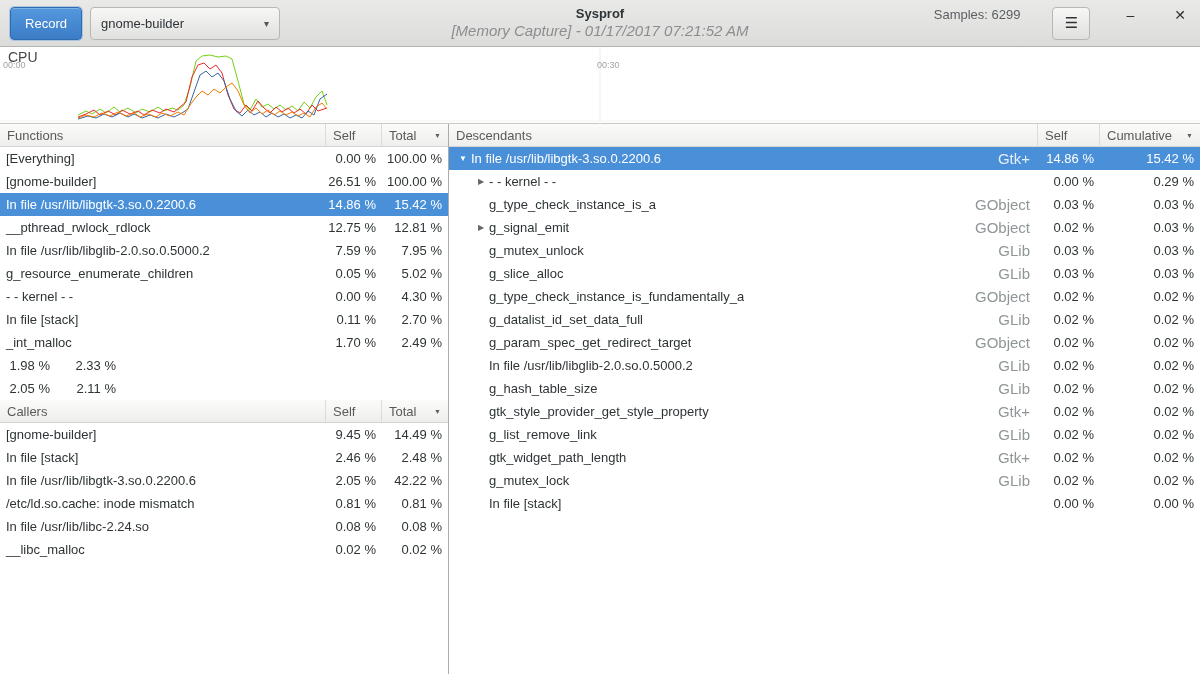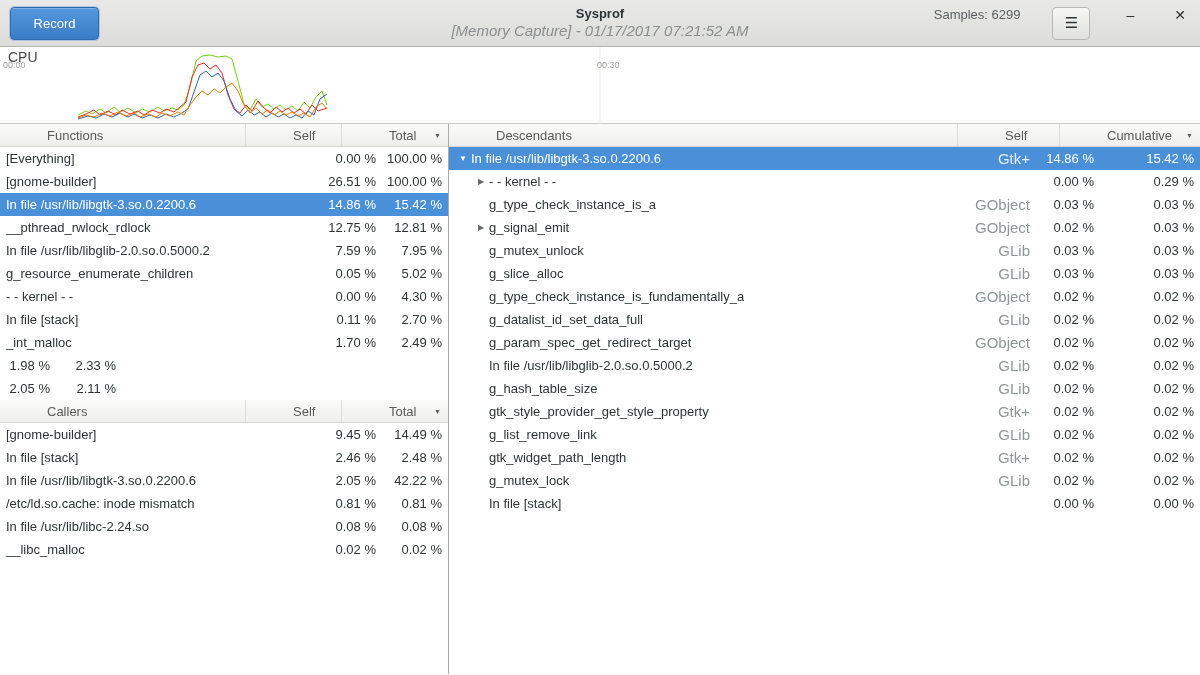--- a/index.html
+++ b/index.html
@@ -15,21 +15,21 @@
     padding: 0 10px; gap: 8px;
     background: linear-gradient(to bottom, #e9e9e8, #dcdcdb);
     border-bottom: 1px solid #b4b4b1;
   }
   .btn {
     height: 33px; border: 1px solid #b7b7b4; border-radius: 4px;
     background: linear-gradient(to bottom, #f7f7f6, #e0e0df);
     font: inherit; color: #2e3436; cursor: default;
   }
   .btn.suggested {
-    width: 89px;
+    width: 72px;
     background: linear-gradient(to bottom, #5598de, #3a7cc6);
     border-color: #2f6bb0; color: #fff;
     box-shadow: inset 0 1px 0 rgba(255,255,255,.25), 0 0 0 1px rgba(74,144,217,.35);
   }
   .btn.combo {
     width: 190px; display: flex; align-items: center; justify-content: space-between;
     padding: 0 10px;
   }
   .combo .arrow { font-size: 10px; color: #555; }
   .titlebox {
@@ -54,21 +54,21 @@
   
   .main { display: flex; height: 550px; }
   .left-pane { width: 449px; border-right: 1px solid #abacaa; }
   .right-pane { flex: 1; }
 
   .thead {
     display: flex; height: 23px;
     background: linear-gradient(to bottom, #fbfbfa, #eeeeec);
     border-bottom: 1px solid #d5d5d3; color: #5a5a58;
   }
-  .hc { display: flex; align-items: center; padding: 0 7px; border-right: 1px solid #dcdcda; margin-left: 40px; }
+  .hc { display: flex; align-items: center; padding: 0 7px; border-right: 1px solid #dcdcda; }
   .hc:last-child { border-right: none; }
   .hname { flex: 1; min-width: 0; }
   .sort { margin-left: auto; font-size: 7px; color: #5f5f5e; }
 
   .trow { display: flex; height: 23px; align-items: center; background: #fff; }
   .trow.selected { background: #4a90d9; color: #fff; }
   .c { display: flex; align-items: center; height: 100%; }
   .cname { flex: 1; min-width: 0; padding: 0 4px 0 6px; white-space: nowrap; overflow: hidden; }
   .cnum { justify-content: flex-end; padding: 0 6px; white-space: nowrap; }
 
@@ -82,20 +82,24 @@
   .selected .expander { color: #fff; }
   .fname { overflow: hidden; white-space: nowrap; }
   .badge { margin-left: auto; padding: 0 4px; font-size: 15px; color: #8f9697; flex: none; }
   .selected .badge { color: rgba(255,255,255,.85); }
 </style>
 </head>
 <body>
 
 <div class="headerbar">
   <button class="btn suggested">Record</button>
+  <button class="btn combo">
+    <span>gnome-builder</span>
+    <span class="arrow">▾</span>
+  </button>
   <div class="titlebox">
     <div class="title">Sysprof</div>
     <div class="subtitle">[Memory Capture] - 01/17/2017 07:21:52 AM</div>
   </div>
   <div class="hdr-right">
     <span class="samples">Samples: 6299</span>
     <button class="btn icon-btn">
       <span>☰</span>
     </button>
     <span class="winctl">‒</span>

